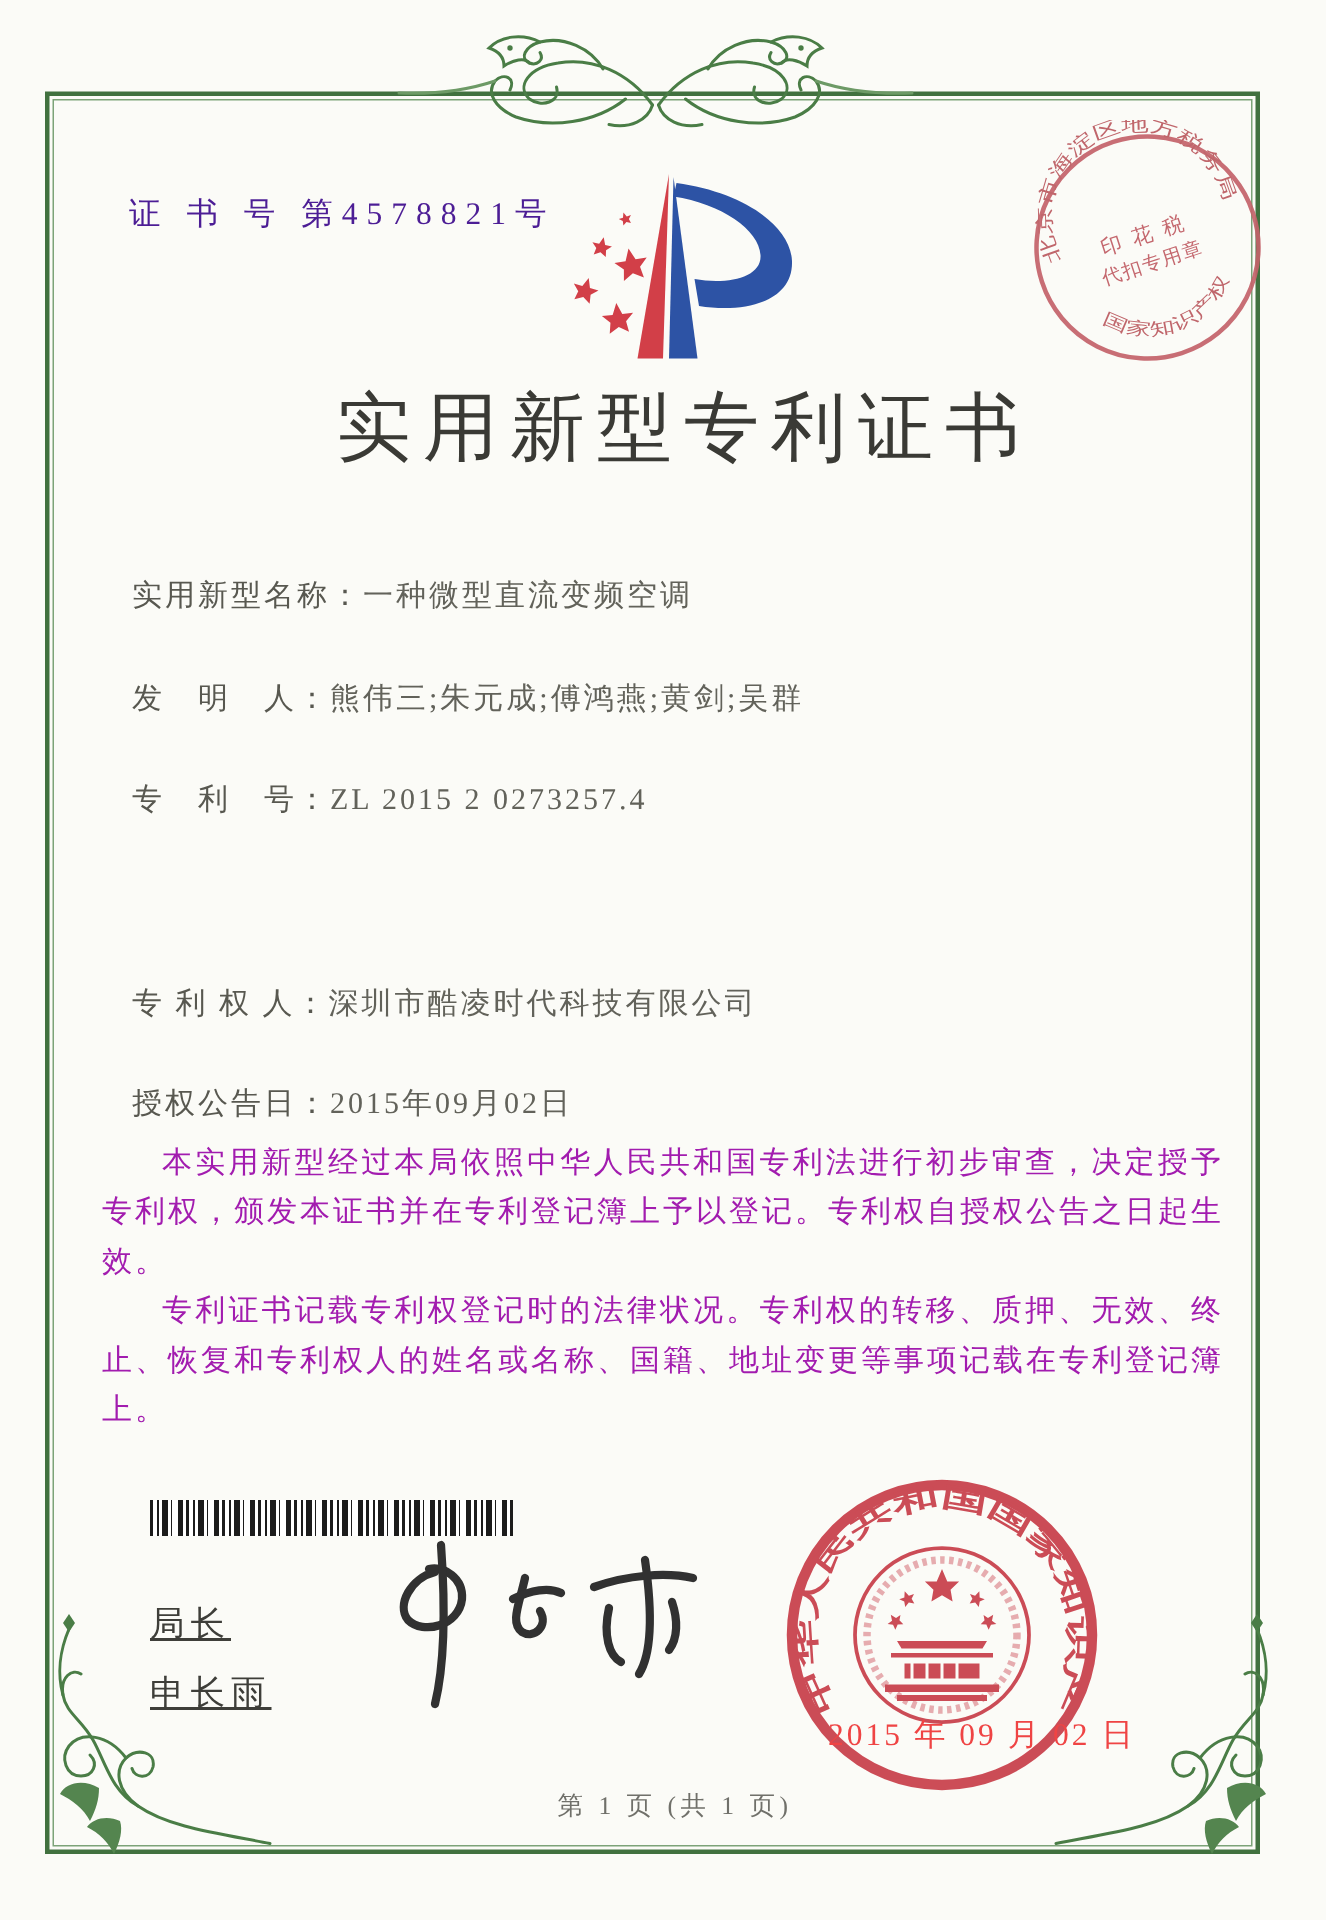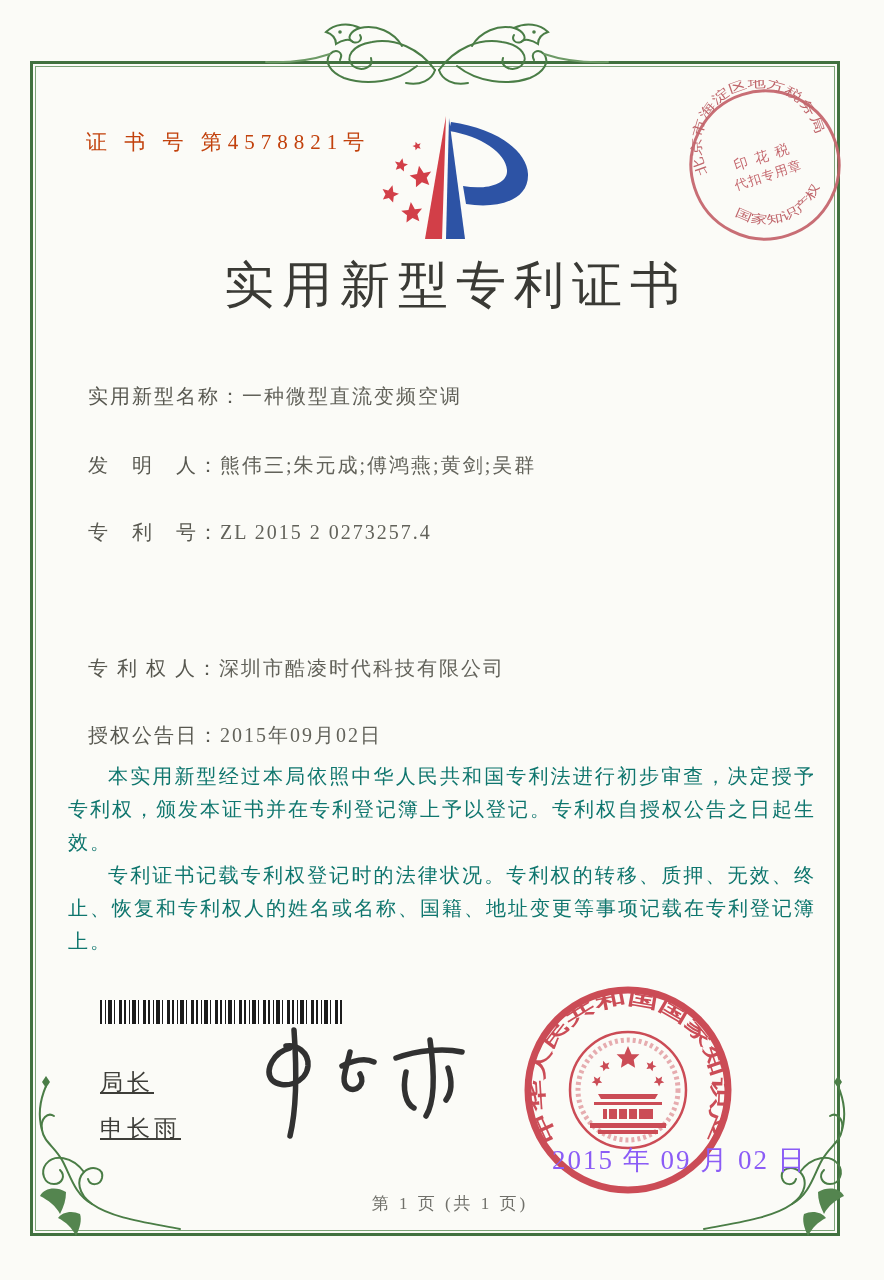--- a/index.html
+++ b/index.html
@@ -4,42 +4,42 @@
 <style>
   html,body{margin:0;padding:0;background:#fbfbf7;}
   .page{position:relative;width:884px;height:1280px;background:#fbfbf7;overflow:hidden;
         font-family:"Liberation Serif","DejaVu Serif",serif;color:#4a4a44;}
   
   .frame{position:absolute;left:30px;top:61px;width:804px;height:1169px;
          border:3px solid #41713f;}
   .frame-inner{position:absolute;inset:2px;border:1px solid #7ca378;}
   .ornament{position:absolute;pointer-events:none;}
   
-  .cert-no{position:absolute;left:86px;top:128px;font-size:21px;letter-spacing:6px;color:#c2410c;}
+  .cert-no{position:absolute;left:86px;top:128px;font-size:21px;letter-spacing:6px;color:#4c1d95;}
   .logo{position:absolute;left:345px;top:106px;}
   .tax-seal{position:absolute;left:680px;top:80px;opacity:.92;}
   .title{position:absolute;left:0;right:0;top:252px;text-align:center;
          font-size:50px;letter-spacing:8px;color:#39393494;color:#3a3a35;font-weight:500;margin-left:28px;}
   
   .field{position:absolute;left:88px;font-size:20px;letter-spacing:2px;white-space:nowrap;}
   .field .lbl{color:#585850;}
   .field .val{color:#62625a;}
   
   .body-text{position:absolute;left:68px;width:748px;top:760px;font-size:20px;
-             line-height:33px;letter-spacing:2px;color:#0f766e;text-align:justify;}
+             line-height:33px;letter-spacing:2px;color:#a21caf;text-align:justify;font-family:Liberation Mono, monospace;}
   .body-text p{margin:0;text-indent:2em;}
   
   .barcode{position:absolute;left:100px;top:1000px;width:242px;height:24px;background-color:#fff;
     background-image:repeating-linear-gradient(90deg,#1c1c1c 0 2px,#ffffff 2px 5px,#1c1c1c 5px 6px,
       #ffffff 6px 8px,#1c1c1c 8px 12px,#ffffff 12px 14px,#1c1c1c 14px 15px,#ffffff 15px 19px,
       #1c1c1c 19px 22px,#ffffff 22px 24px);}
   .signer{position:absolute;left:100px;top:1060px;font-size:23px;color:#3e3e39;line-height:46px;letter-spacing:4px;text-decoration:underline;}
   .signature{position:absolute;left:238px;top:1018px;}
   .office-seal{position:absolute;left:518px;top:980px;}
-  .issue-date{position:absolute;left:552px;top:1142px;font-size:27px;letter-spacing:2px;color:#8b5cf6;z-index:5;}
+  .issue-date{position:absolute;left:552px;top:1142px;font-size:21px;letter-spacing:2px;color:#ef4444;z-index:5;}
   .footer{position:absolute;left:0;right:0;top:1192px;text-align:center;font-size:17px;
           letter-spacing:3px;color:#70706a;padding-left:16px;}
   svg text{font-family:"Liberation Serif","DejaVu Serif",serif;}
 </style>
 </head>
 <body>
 
 <div class="page">
 
   <div class="frame">

